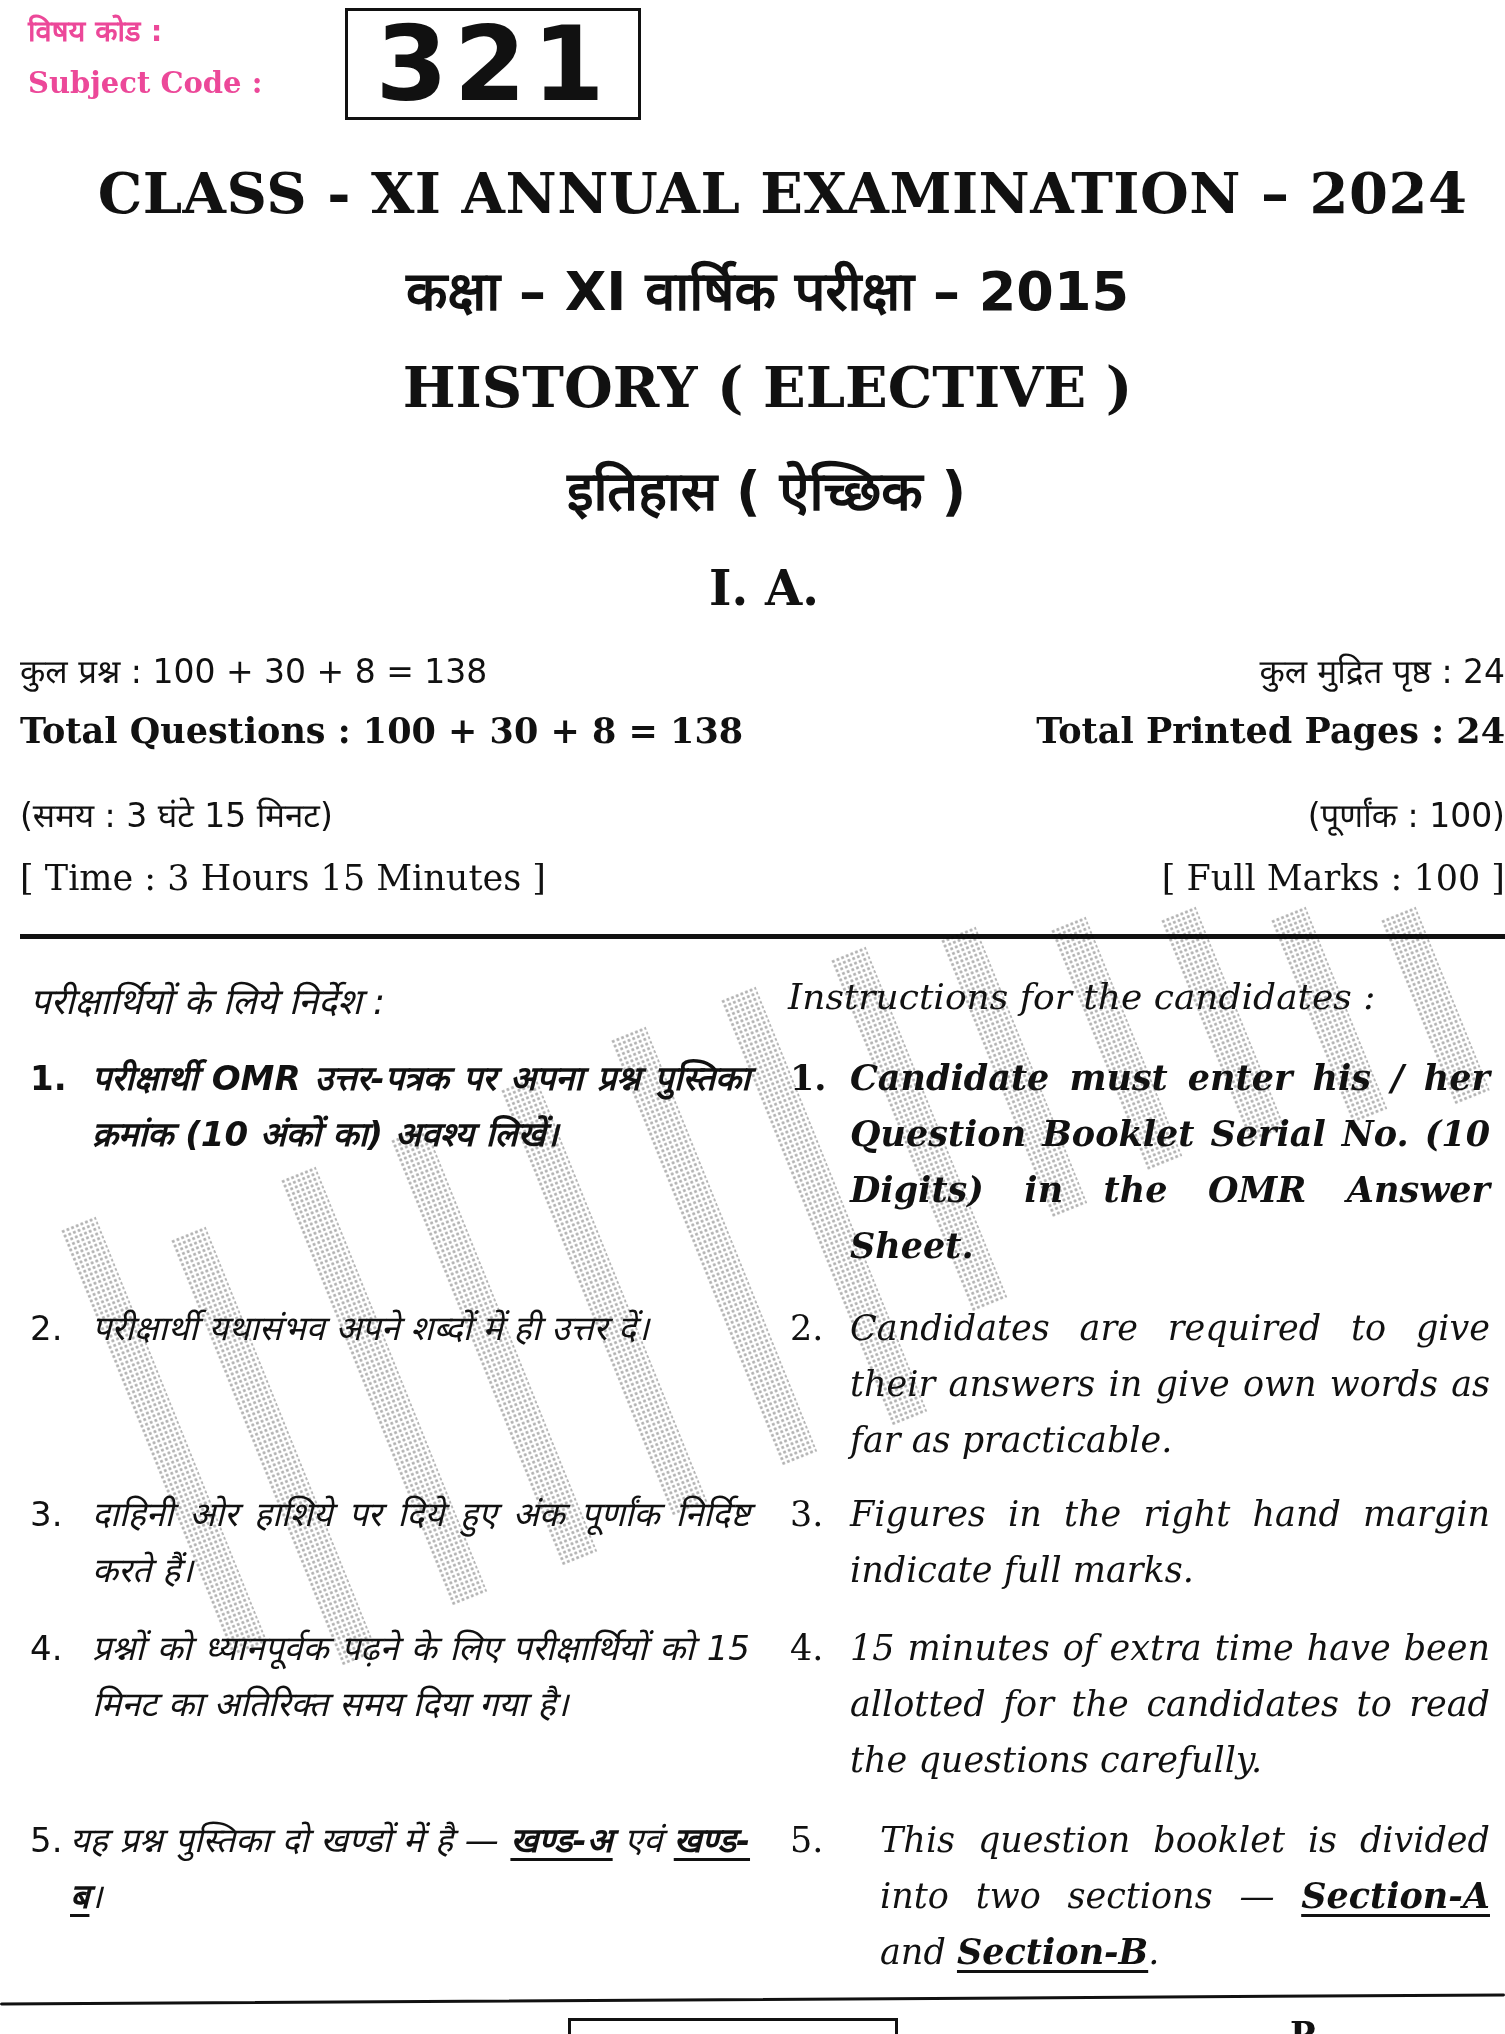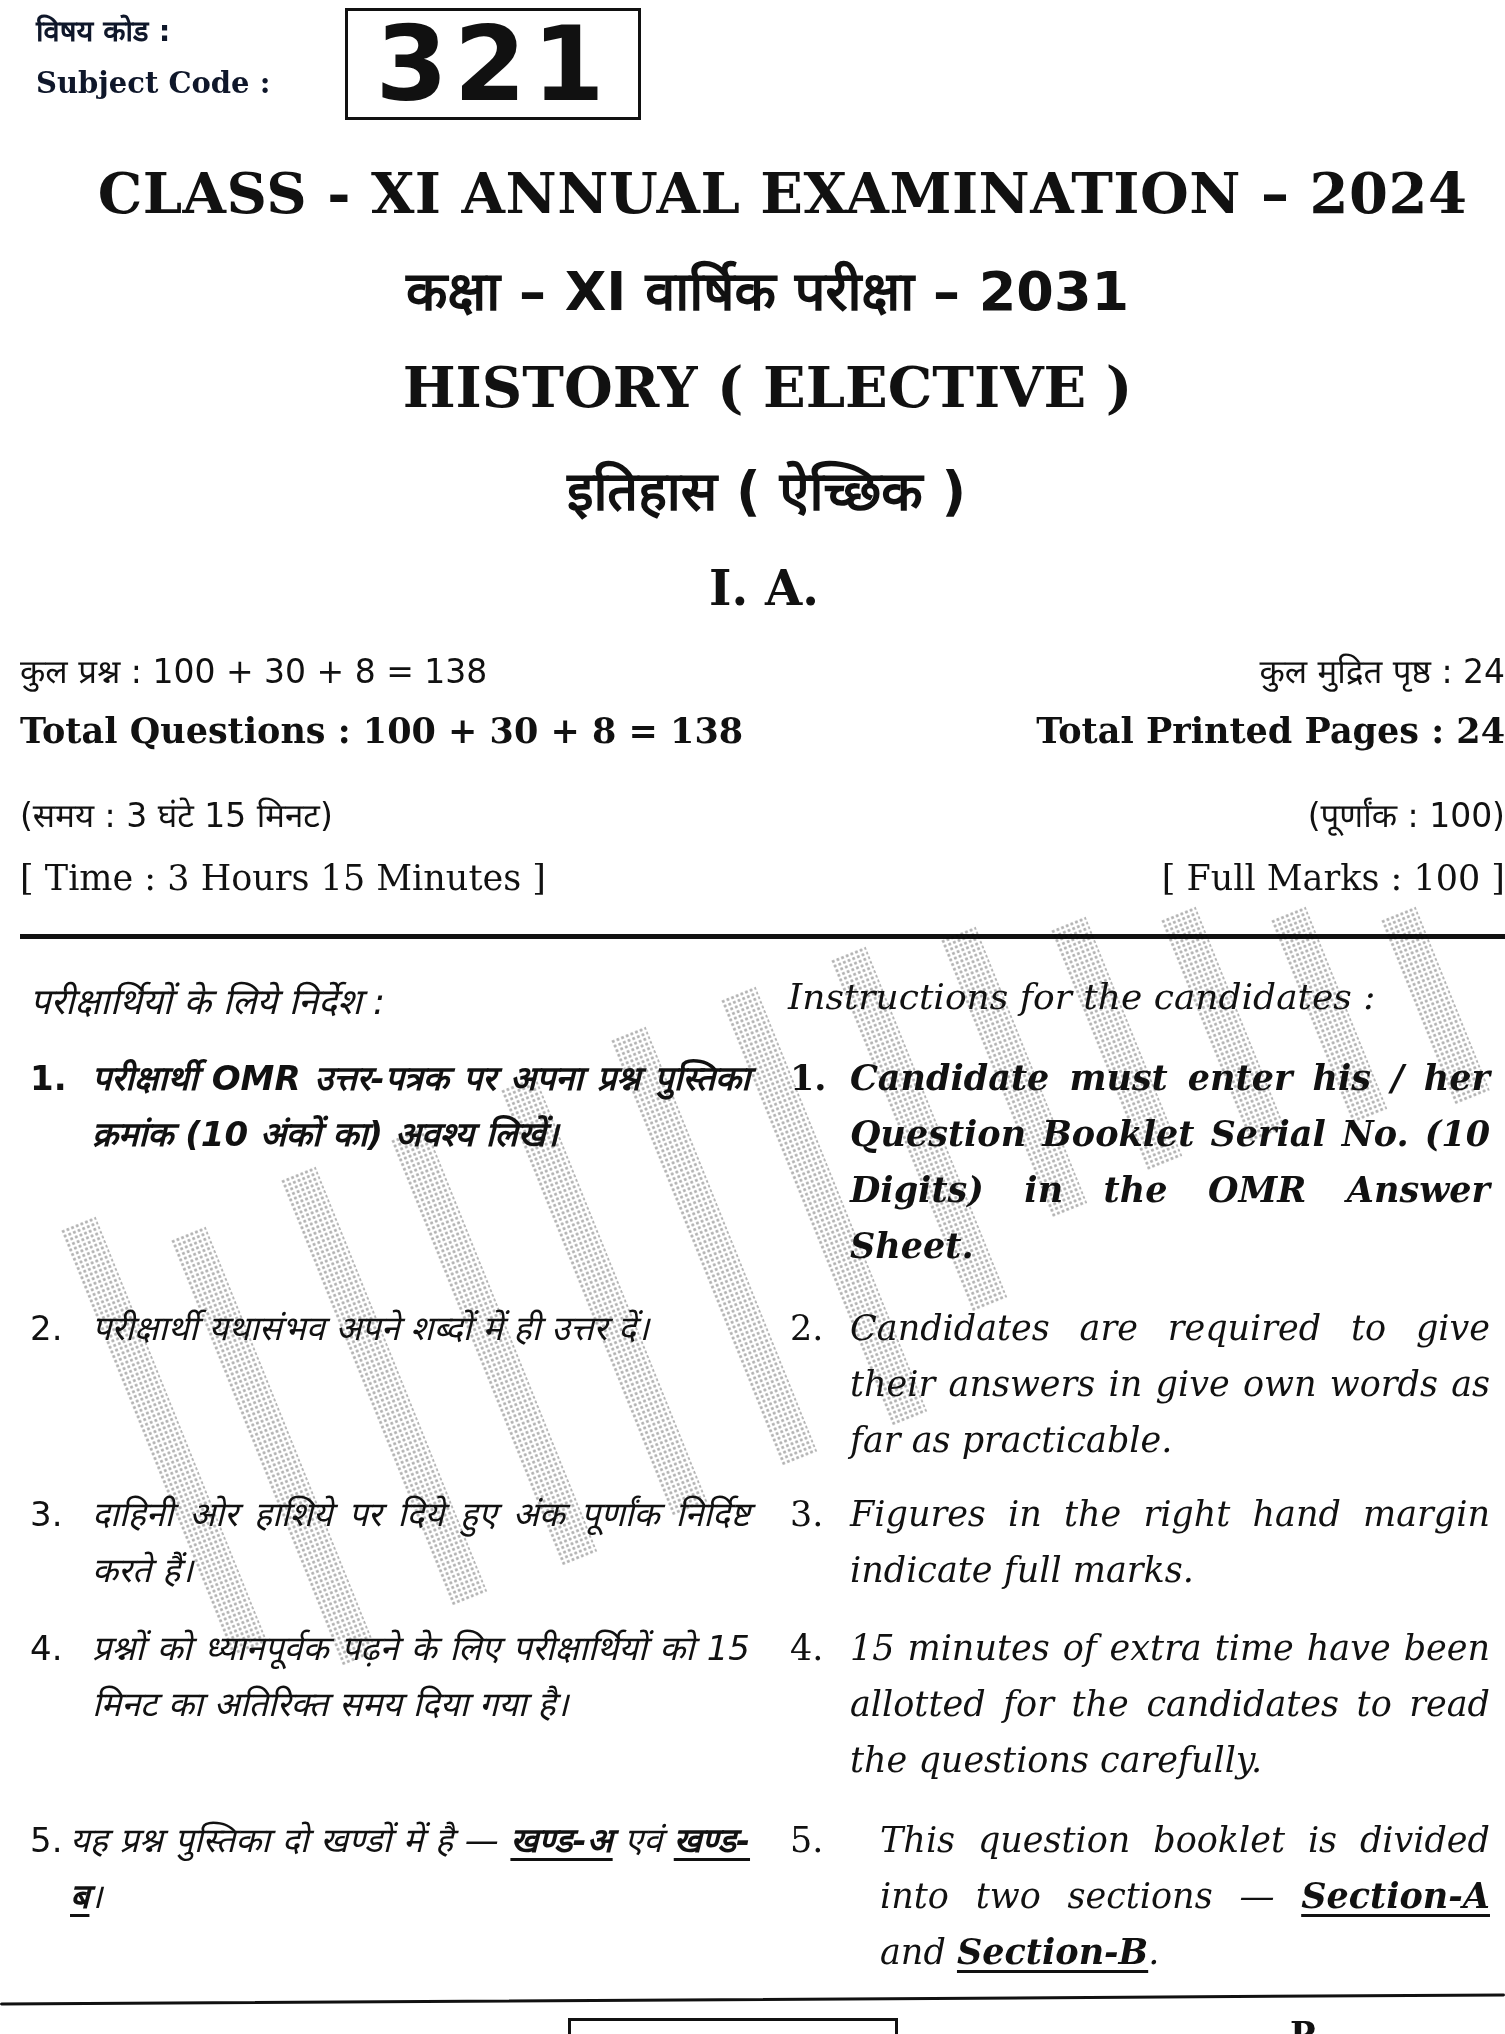--- a/index.html
+++ b/index.html
@@ -4,21 +4,21 @@
   <style>
     html, body { margin: 0; padding: 0; background: #ffffff; }
     body {
       width: 1505px; height: 2034px; position: relative; overflow: hidden;
       color: #111111;
       font-family: "DejaVu Serif", "Liberation Serif", serif;
     }
     .abs { position: absolute; }
 
     
-    .sc-label { left: 36px; font-family: "DejaVu Sans", sans-serif; font-weight: bold; color: #0f172a; }
+    .sc-label { left: 28px; font-family: "DejaVu Sans", sans-serif; font-weight: bold; color: #ec4899; }
     .sc-hi { top: 10px; font-size: 29px; }
     .sc-en { top: 66px; font-size: 29px; font-family: "DejaVu Serif", serif; font-weight: bold; }
     .code-box {
       left: 345px; top: 8px; width: 296px; height: 112px;
       border: 3px solid #111; box-sizing: border-box;
       display: flex; align-items: center; justify-content: center;
       font-family: "DejaVu Sans", sans-serif; font-weight: bold;
       font-size: 104px; letter-spacing: 6px; line-height: 1;
     }
 
@@ -83,21 +83,21 @@
 </head>
 <body>
 
 <div class="abs sc-label sc-hi">विषय कोड :</div>
 <div class="abs sc-label sc-en">Subject Code :</div>
 <div class="abs code-box">
   <span>321</span>
 </div>
 
 <div class="abs center-line t1">CLASS - XI ANNUAL EXAMINATION – 2024</div>
-<div class="abs center-line t2">कक्षा – XI वार्षिक परीक्षा – 2031</div>
+<div class="abs center-line t2">कक्षा – XI वार्षिक परीक्षा – 2015</div>
 <div class="abs center-line t3">HISTORY ( ELECTIVE )</div>
 <div class="abs center-line t4">इतिहास ( ऐच्छिक )</div>
 <div class="abs center-line t5">I. A.</div>
 
 <div class="abs meta hi left-col m1">कुल प्रश्न :  100 + 30 + 8 = 138</div>
 <div class="abs meta bold left-col m2">Total Questions : 100 + 30 + 8 = 138</div>
 <div class="abs meta hi left-col m3">(समय : 3 घंटे 15 मिनट)</div>
 <div class="abs meta left-col m4">[ Time : 3 Hours 15 Minutes ]</div>
 
 <div class="abs meta hi right-col m1">कुल मुद्रित पृष्ठ : 24</div>

